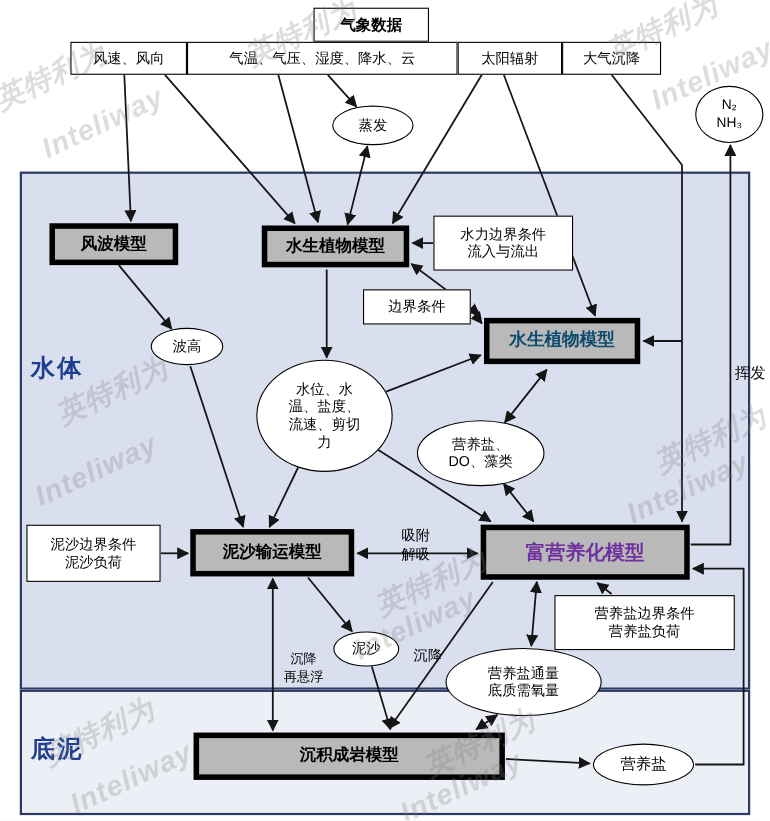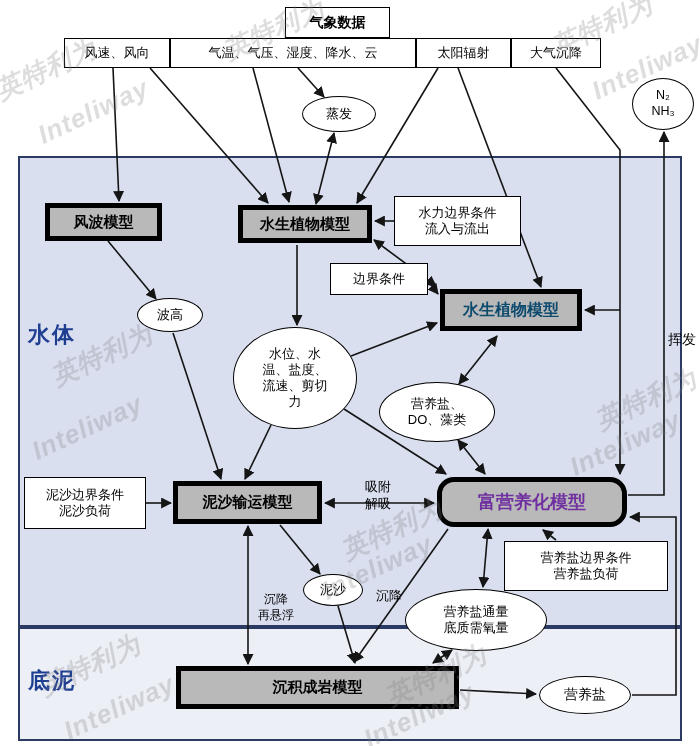--- a/index.html
+++ b/index.html
@@ -14,21 +14,21 @@
   svg.arrows line, svg.arrows polyline { stroke:#151515; stroke-width:1.6; fill:none; }
 
   .box, .model, .ellipse {
     position:absolute; display:flex; align-items:center; justify-content:center;
     text-align:center; white-space:pre-line; z-index:3; line-height:1.25; font-size:13px;
   }
   .box { border:1.5px solid #000; background:#fff; }
   .box.hdr { font-weight:bold; font-size:14px; }
   .model { background:#b9b9b9; border:5px solid #000000; font-weight:bold; font-size:15px; }
   .model.red { color:#0c4a6e; font-size:16px; }
-  .model.purple { color:#7030a0; font-size:18px;border-radius:17px; }
+  .model.purple { color:#7030a0; font-size:18px; }
   .ellipse { border:1.5px solid #000; background:#fff; border-radius:50%; }
   .flabel { position:absolute; z-index:3; font-size:13px; text-align:center; white-space:pre-line; line-height:1.3; }
 
   .wm { position:absolute; z-index:6; font-weight:bold; font-size:26px; letter-spacing:1px;
         color:rgba(122,122,122,0.26); transform:rotate(-25deg); pointer-events:none; font-style:italic; }
 </style>
 </head>
 <body>
 
 <div class="stage">

